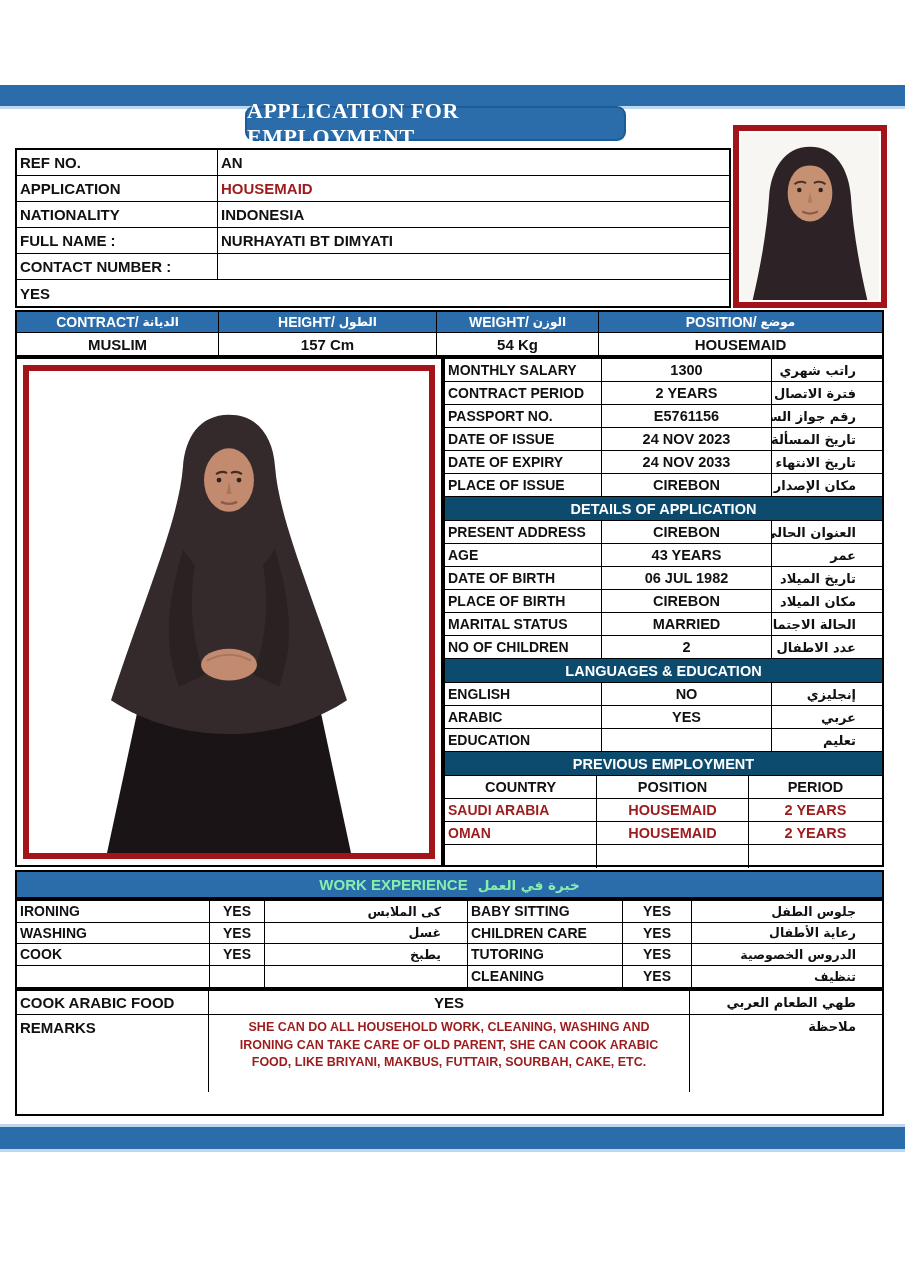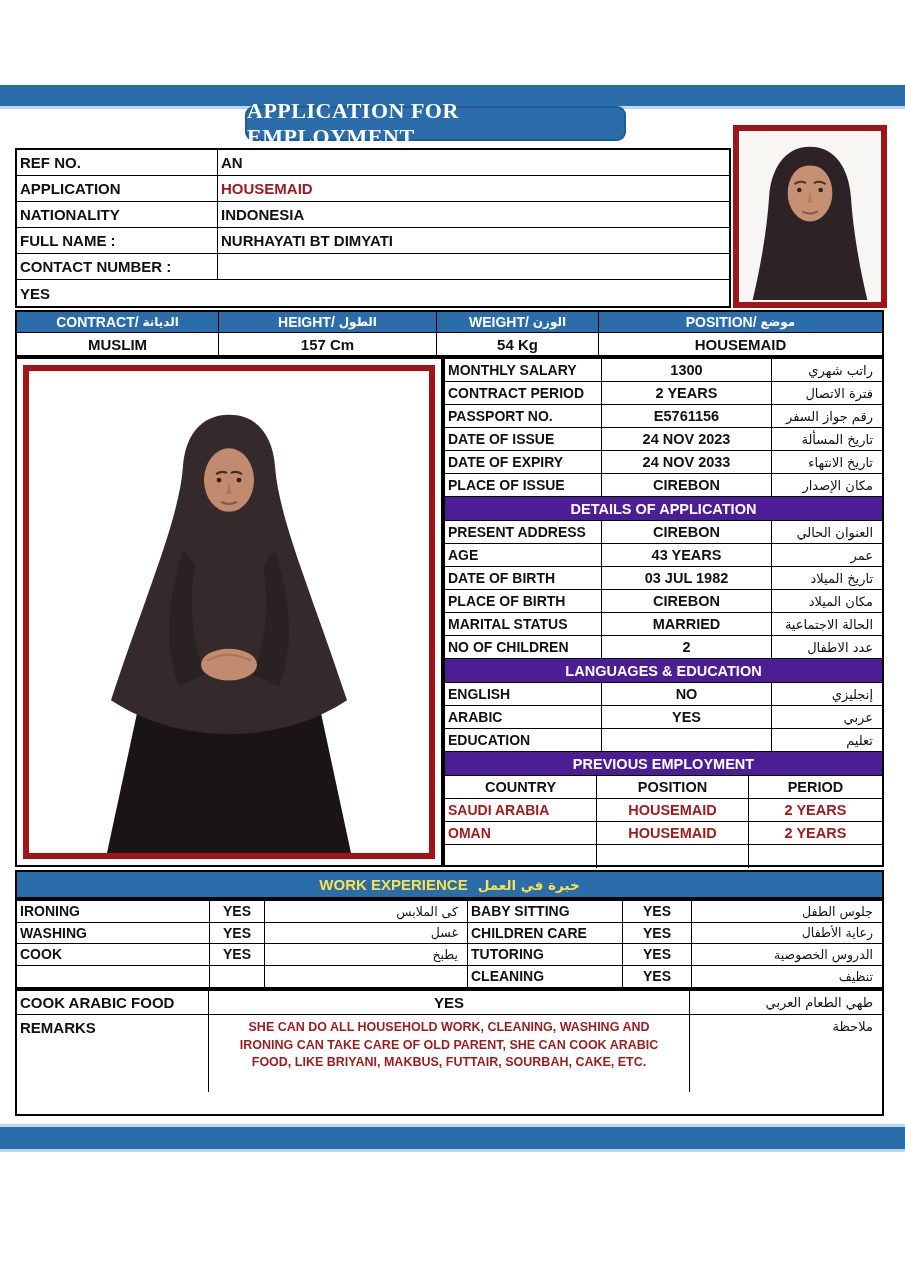--- a/index.html
+++ b/index.html
@@ -16,24 +16,24 @@
         font-size:22px;letter-spacing:.5px;}
   
   .tbl{position:absolute;border:2px solid #000;box-sizing:border-box;background:#fff;}
   .row{display:grid;box-sizing:border-box;}
   .cell{border-right:1px solid #000;border-bottom:1px solid #000;box-sizing:border-box;
         display:flex;align-items:center;overflow:hidden;white-space:nowrap;}
   .row .cell:last-child{border-right:none;}
   .lastrow .cell{border-bottom:none;}
   .lbl{font-weight:bold;font-size:15px;padding-left:3px;justify-content:flex-start;}
   .val{font-weight:bold;font-size:15px;justify-content:center;text-align:center;}
-  .ar{font-family:"DejaVu Sans",sans-serif;font-weight:normal;font-size:13px;
-        direction:rtl;justify-content:flex-start;padding-right:9px;}
+  .ar{font-family:"DejaVu Sans",sans-serif;font-weight:bold;font-size:13px;
+        direction:rtl;justify-content:flex-start;padding-right:26px;}
   .red{color:#9c1b1c;}
-  .bluehead{background:#4c1d95;color:#fff;font-weight:bold;font-size:14.5px;
+  .bluehead{background:#0c4a6e;color:#fff;font-weight:bold;font-size:14.5px;
         display:flex;align-items:center;justify-content:center;border-bottom:1px solid #000;}
   
   .applicant .row{grid-template-columns:201px 1fr;height:26px;}
   
   .attrs .row{grid-template-columns:202px 218px 162px 1fr;}
   .attrs .hrow{height:21px;}
   .attrs .vrow{height:22px;}
   .attrs .hcell{background:#2b6cab;color:#fff;font-weight:bold;font-size:14px;
         justify-content:center;}
   
@@ -48,21 +48,21 @@
         border:6px solid #a31418;background:#fff;box-sizing:border-box;padding:2px;}
   .photo-cell{position:absolute;left:15px;top:357px;width:428px;height:510px;
         border:2px solid #000;box-sizing:border-box;background:#fff;padding:6px;}
   .photo-frame{width:100%;height:100%;border:6px solid #a31418;box-sizing:border-box;
         background:#fff;}
   .photo-frame svg,.photo-small svg{display:block;width:100%;height:100%;}
   
   .we-head{position:absolute;left:15px;top:870px;width:869px;height:29px;
         background:#2b6cab;border:2px solid #000;box-sizing:border-box;
         display:flex;align-items:center;justify-content:center;gap:10px;
-        color:#fde047;font-weight:bold;font-size:15px;}
+        color:#86efac;font-weight:bold;font-size:15px;}
   .we-head .arx{font-family:"DejaVu Sans",sans-serif;font-size:13.5px;}
   
   .wetbl .row{grid-template-columns:193px 55px 203px 155px 69px 1fr;height:21.5px;}
   .wetbl .lbl{font-size:14px;}
   .wetbl .val{font-size:14px;}
   .wetbl .ar{font-size:12.5px;}
   
   .bot .row{grid-template-columns:192px 481px 1fr;}
   .remarks-text{font-weight:bold;font-size:12.5px;color:#9c1b1c;text-align:center;
         white-space:normal;line-height:1.4;padding:4px 14px;justify-content:center;}
@@ -199,21 +199,21 @@
       <div class="cell val">CIREBON</div>
       <div class="cell ar">العنوان الحالي</div>
     </div>
     <div class="row r3">
       <div class="cell lbl">AGE</div>
       <div class="cell val">43 YEARS</div>
       <div class="cell ar">عمر</div>
     </div>
     <div class="row r3">
       <div class="cell lbl">DATE OF BIRTH</div>
-      <div class="cell val">03 JUL 1982</div>
+      <div class="cell val">06 JUL 1982</div>
       <div class="cell ar">تاريخ الميلاد</div>
     </div>
     <div class="row r3">
       <div class="cell lbl">PLACE OF BIRTH</div>
       <div class="cell val">CIREBON</div>
       <div class="cell ar">مكان الميلاد</div>
     </div>
     <div class="row r3">
       <div class="cell lbl">MARITAL STATUS</div>
       <div class="cell val">MARRIED</div>

